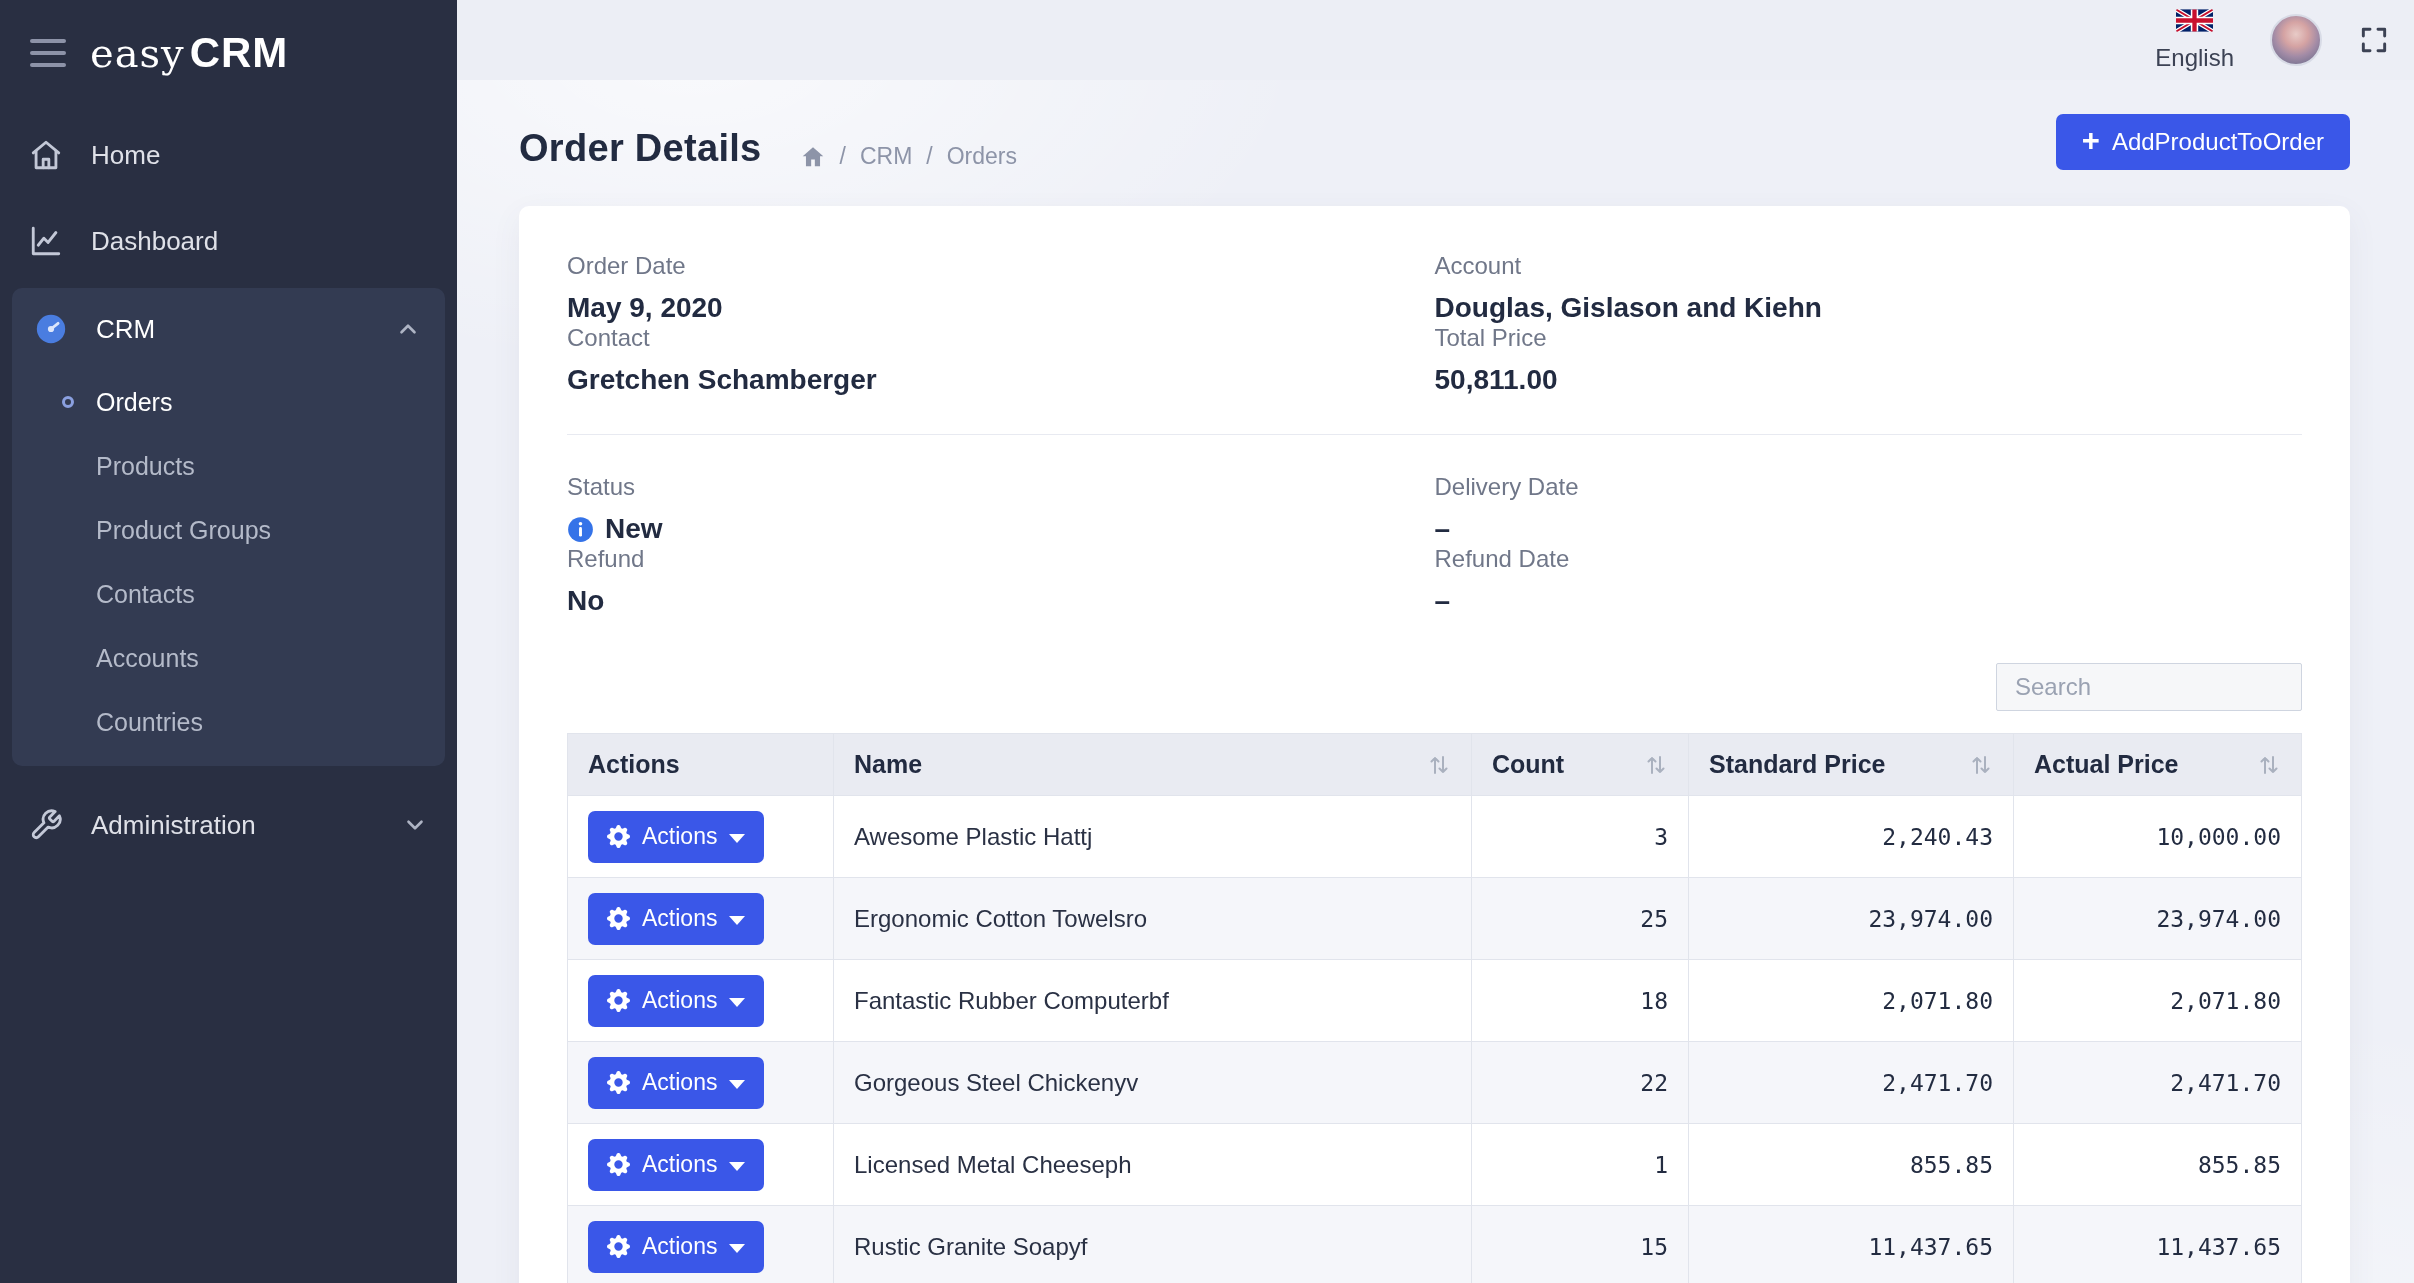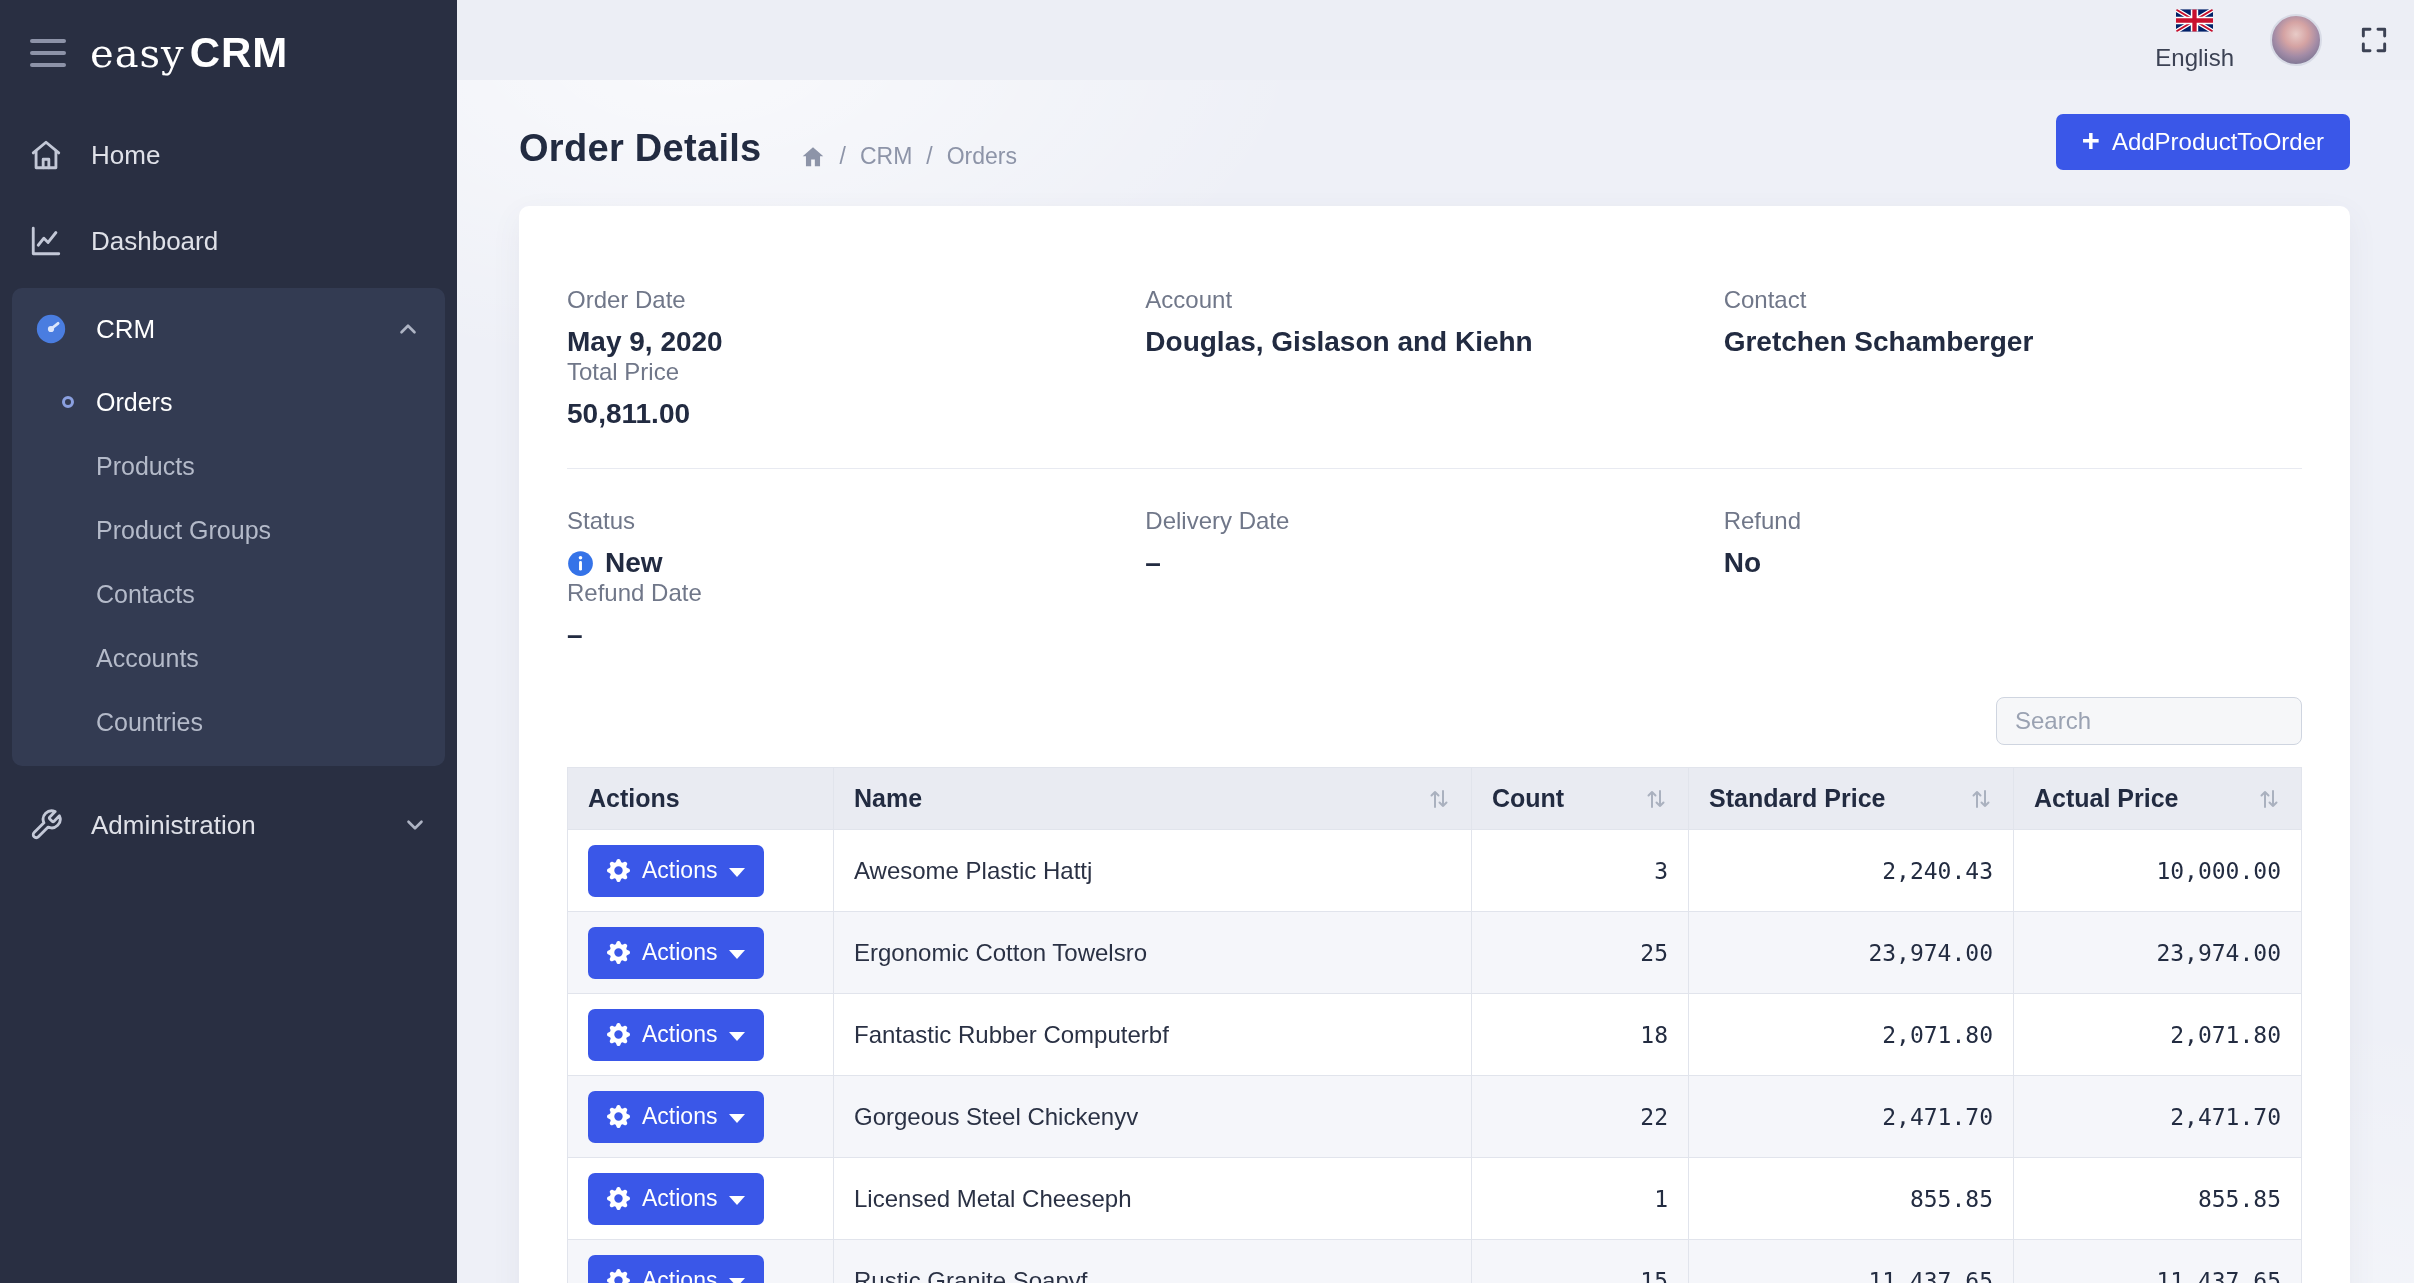--- a/index.html
+++ b/index.html
@@ -57,28 +57,28 @@
   .page-title { margin: 0; font-size: 38px; font-weight: 800; color: #222b41; letter-spacing: .3px; }
   .breadcrumb { display: flex; align-items: center; gap: 14px; margin-left: 38px; color: #8d94a8; font-size: 23px; padding-top: 8px; }
   .breadcrumb .home-ic { width: 26px; height: 26px; color: #8d94a8; }
   .crumb { cursor: pointer; }
 
   .add-btn { margin-left: auto; display: flex; align-items: center; gap: 12px; background: #3a57e8; color: #fff; border: none; border-radius: 7px; font-size: 24px; height: 56px; padding: 0 26px; cursor: pointer; font-family: inherit; }
   .add-btn .plus { font-size: 31px; font-weight: 700; line-height: 1; margin-top: -3px; }
 
   .card { margin-top: 36px; background: #fff; border-radius: 10px; padding: 46px 48px 36px; box-shadow: 0 10px 30px rgba(80,90,120,.07); }
 
-  .fields { display: grid; grid-template-columns: repeat(3, 1fr); margin-top: 34px; }
+  .fields { display: grid; grid-template-columns: repeat(2, 1fr); }
   .flabel { font-size: 24px; color: #707789; margin-bottom: 12px; }
   .fvalue { font-size: 28px; font-weight: 700; color: #222b41; display: flex; align-items: center; gap: 11px; }
   .info-ic { width: 27px; height: 27px; flex: 0 0 27px; }
   .divider { border: none; border-top: 1px solid #e8eaf1; margin: 38px 0; }
 
   .search-row { display: flex; justify-content: flex-end; margin: 46px 0 22px; }
-  .search-input { width: 306px; height: 48px; background: #f6f7f9; border: 1px solid #cfd5e0; border-radius: 8px; padding: 0 18px; font-size: 24px; color: #495063; font-family: inherit; outline: none; }
+  .search-input { width: 306px; height: 48px; background: #f6f7f9; border: 1px solid #cfd5e0; border-radius: 2px; padding: 0 18px; font-size: 24px; color: #495063; font-family: inherit; outline: none; }
   .search-input::placeholder { color: #9aa2b2; }
 
   table.items { width: 100%; border-collapse: collapse; table-layout: fixed; }
   col.c-actions { width: 266px; } col.c-count { width: 217px; } col.c-std { width: 325px; } col.c-act { width: 288px; }
   th, td { border: 1px solid #e1e4ec; }
   thead th { background: #e9ebf2; height: 62px; padding: 0 20px; font-size: 25px; color: #222b41; text-align: left; font-weight: 700; cursor: pointer; }
   .th-flex { display: flex; align-items: center; justify-content: space-between; gap: 8px; }
   .sort-ic { width: 24px; height: 26px; color: #aab1bf; flex: 0 0 24px; }
   tbody td { height: 82px; padding: 0 20px; font-size: 24px; color: #2a3144; background: #fff; }
   tr.striped td { background: #f5f6fa; }

